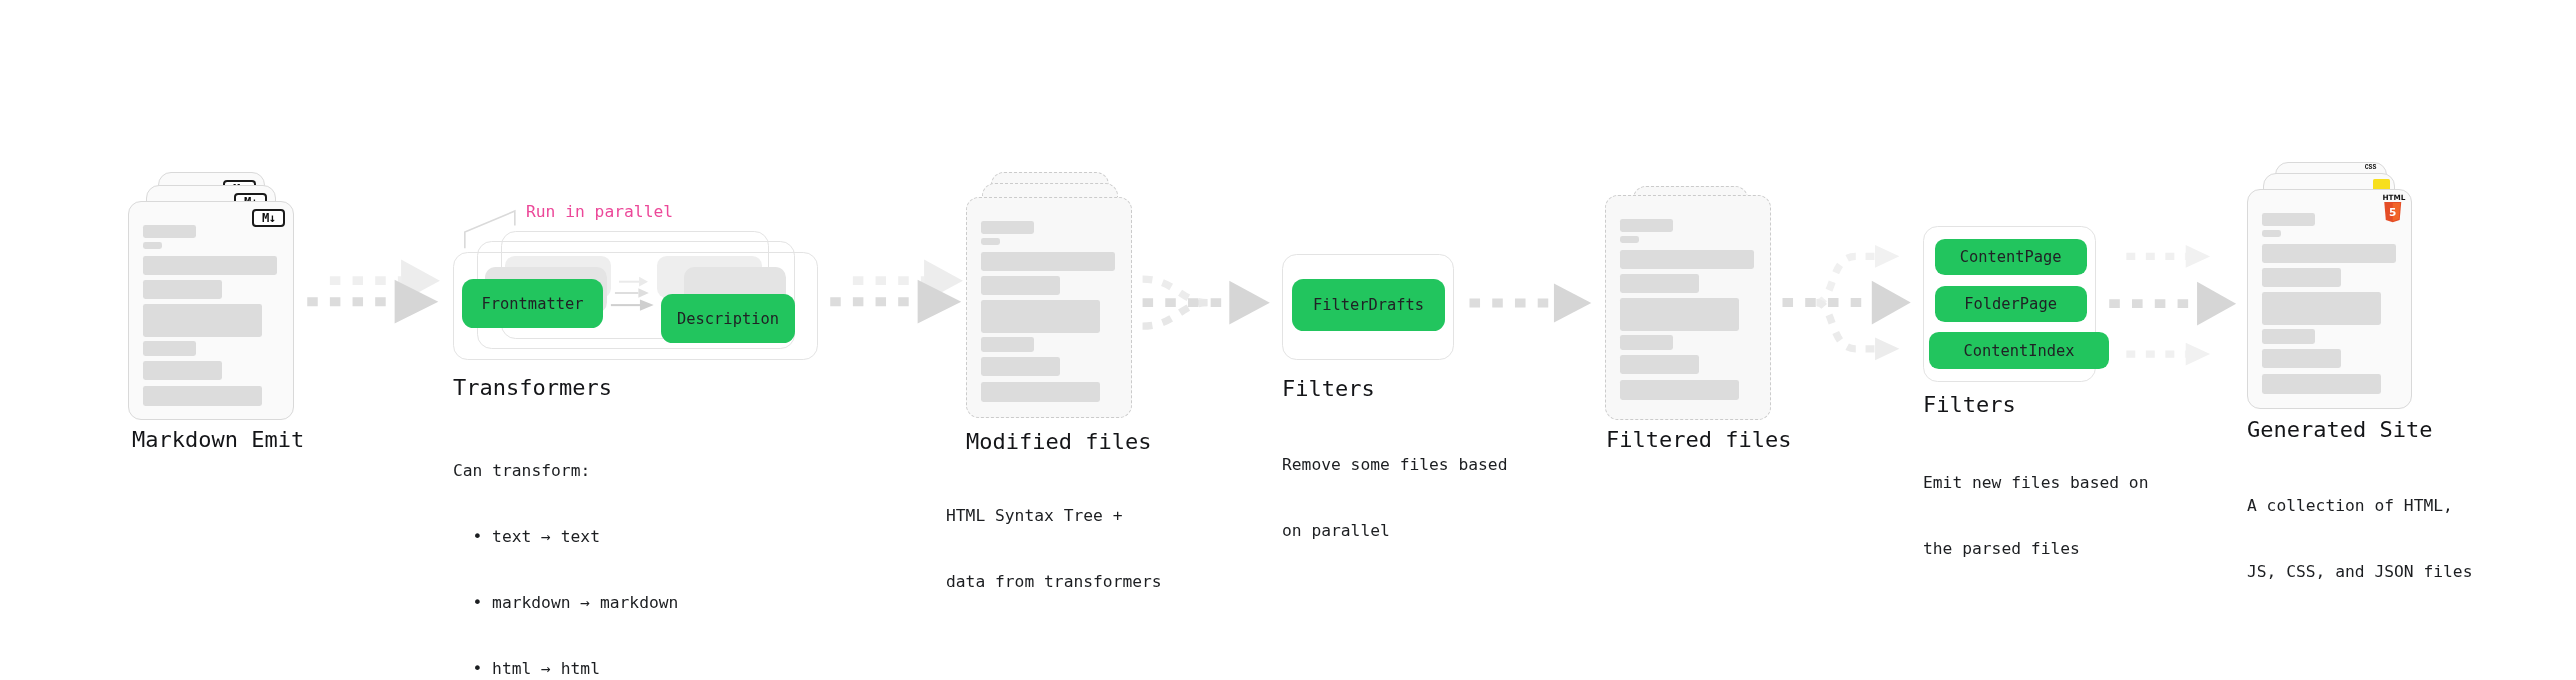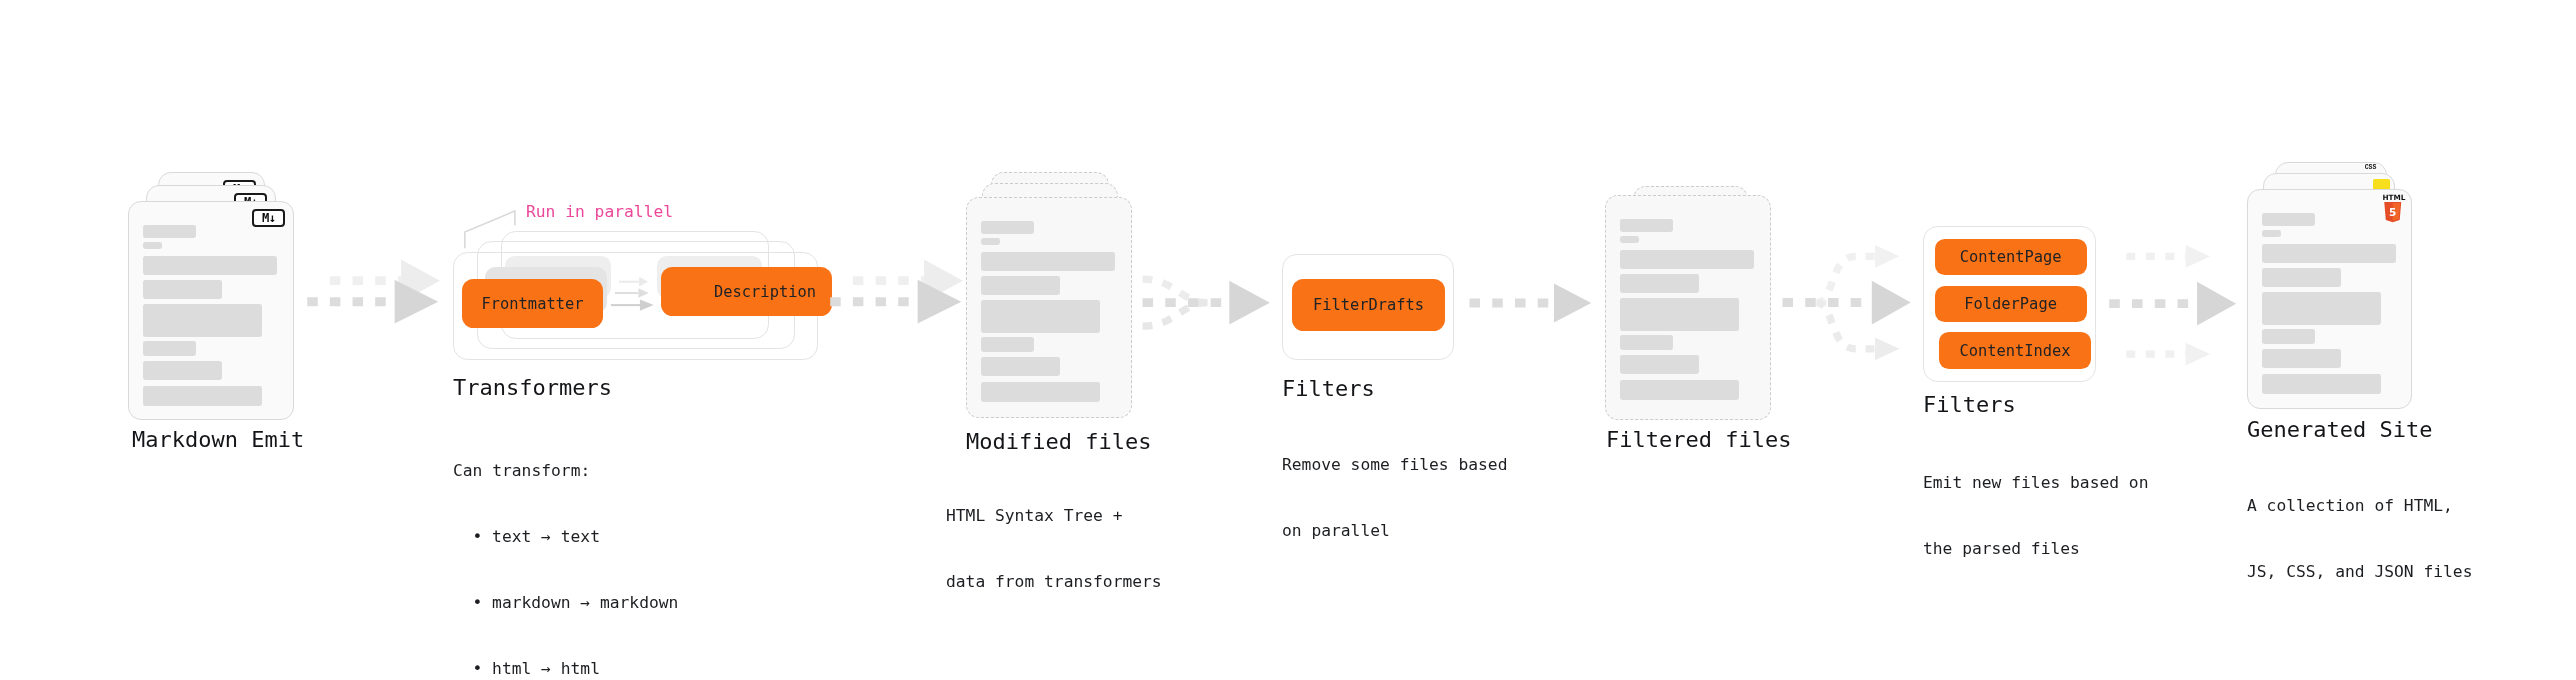--- a/index.html
+++ b/index.html
@@ -13,21 +13,21 @@
   .card.dashed{background:#f8f8f8;border:1.6px dashed #cbcbcb;}
   .bar{position:absolute;background:#dcdcdc;border-radius:2.4px;}
   
   .md-badge{position:absolute;top:6.5px;right:8.1px;width:32.5px;height:18.7px;border:2.4px solid #1a1a1a;
     border-radius:4.1px;background:#ffffff;display:flex;align-items:center;justify-content:center;
     font-weight:bold;font-size:12.2px;color:#111;box-sizing:border-box;letter-spacing:-0.8px;}
   
   .container{position:absolute;border:1.6px solid #e3e3e3;border-radius:14.6px;box-sizing:border-box;background:transparent;}
   .container.filled{background:#ffffff;}
   
-  .graybox{position:absolute;background:#f97316;border-radius:11.4px;display:flex;align-items:center;justify-content:center;
+  .graybox{position:absolute;background:#22c55e;border-radius:11.4px;display:flex;align-items:center;justify-content:center;
     font-size:15.4px;color:#202225;}
   .graybox.ghost1{background:#e4e4e4;border-radius:10.6px;}
   .graybox.ghost2{background:#eeeeee;border-radius:9.8px;}
   
   .title{position:absolute;font-size:22px;line-height:26px;color:#141518;white-space:pre;}
   .body{position:absolute;font-size:16.3px;line-height:22px;color:#1c1e21;white-space:pre;}
   .body .indent{padding-left:19.5px;}
   .note{position:absolute;font-size:16.3px;color:#ec4899;white-space:pre;}
   
   .css-badge{position:absolute;top:2.4px;right:6.5px;width:18px;text-align:center;}
@@ -78,21 +78,21 @@
   <div class="container" style="left:501px;top:231px;width:268px;height:108px;"></div>
   <div class="container" style="left:477px;top:241px;width:318px;height:108px;"></div>
   <div class="container" style="left:453px;top:252px;width:365px;height:108px;"></div>
 
   <div class="graybox ghost2" style="left:505px;top:256px;width:106px;height:42px;"></div>
   <div class="graybox ghost1" style="left:485px;top:267px;width:122px;height:46px;"></div>
   <div class="graybox ghost2" style="left:657px;top:256px;width:105px;height:42px;"></div>
   <div class="graybox ghost1" style="left:684px;top:267px;width:102px;height:46px;"></div>
 
   <div class="graybox" style="left:462px;top:279px;width:141px;height:49px;">Frontmatter</div>
-  <div class="graybox" style="left:661px;top:267px;width:134px;height:49px;padding-left:37px;">Description</div>
+  <div class="graybox" style="left:661px;top:294px;width:134px;height:49px;">Description</div>
 
   <svg class="abs" style="left:605px;top:272px;" width="57" height="42" viewBox="0 0 70 52">
     <line x1="17" y1="12" x2="42" y2="12" stroke="#eaeaea" stroke-width="2.5"></line>
     <polygon points="42,6 42,18 53,12" fill="#eaeaea"></polygon>
     <line x1="12" y1="26" x2="41" y2="26" stroke="#dedede" stroke-width="2.5"></line>
     <polygon points="41,20 41,32 54,26" fill="#dedede"></polygon>
     <line x1="7" y1="41" x2="43" y2="41" stroke="#cfcfcf" stroke-width="2.5"></line>
     <polygon points="43,34 43,48 60,41" fill="#cfcfcf"></polygon>
   </svg>
 
@@ -169,21 +169,21 @@
     <polygon points="122,1 122,29 152,15" fill="#f1f1f1"></polygon>
     <path d="M 50,72 C 72,72 66,129 98,129 L 122,129" fill="none" stroke="#ebebeb" stroke-width="9" stroke-dasharray="11 12"></path>
     <polygon points="122,115 122,143 152,129" fill="#ececec"></polygon>
     <line x1="8" y1="72" x2="118" y2="72" stroke="#dcdcdc" stroke-width="11" stroke-dasharray="13 15"></line>
     <polygon points="118,45 118,99 166,72" fill="#d6d6d6"></polygon>
   </svg>
 
   <div class="container filled" style="left:1923px;top:226px;width:173px;height:156px;">
     <div class="graybox" style="left:10.6px;top:12.2px;width:152px;height:36px;border-radius:9.8px;">ContentPage</div>
     <div class="graybox" style="left:10.6px;top:59px;width:152px;height:36px;border-radius:9.8px;">FolderPage</div>
-    <div class="graybox" style="left:15px;top:105px;width:152px;height:37px;border-radius:9.8px;">ContentIndex</div>
+    <div class="graybox" style="left:5px;top:105px;width:180px;height:37px;border-radius:9.8px;">ContentIndex</div>
   </div>
   <div class="title" style="left:1923px;top:392px;">Filters</div>
   <div class="body" style="left:1923px;top:428px;">
     <div>Emit new files based on</div>
     <div>the parsed files</div>
   </div>
 
   <svg class="abs" style="left:2106px;top:236px;" width="135" height="132" viewBox="0 0 166 162">
     <line x1="25" y1="25" x2="98" y2="25" stroke="#f0f0f0" stroke-width="9" stroke-dasharray="11 13"></line>
     <polygon points="98,11 98,39 128,25" fill="#f1f1f1"></polygon>

